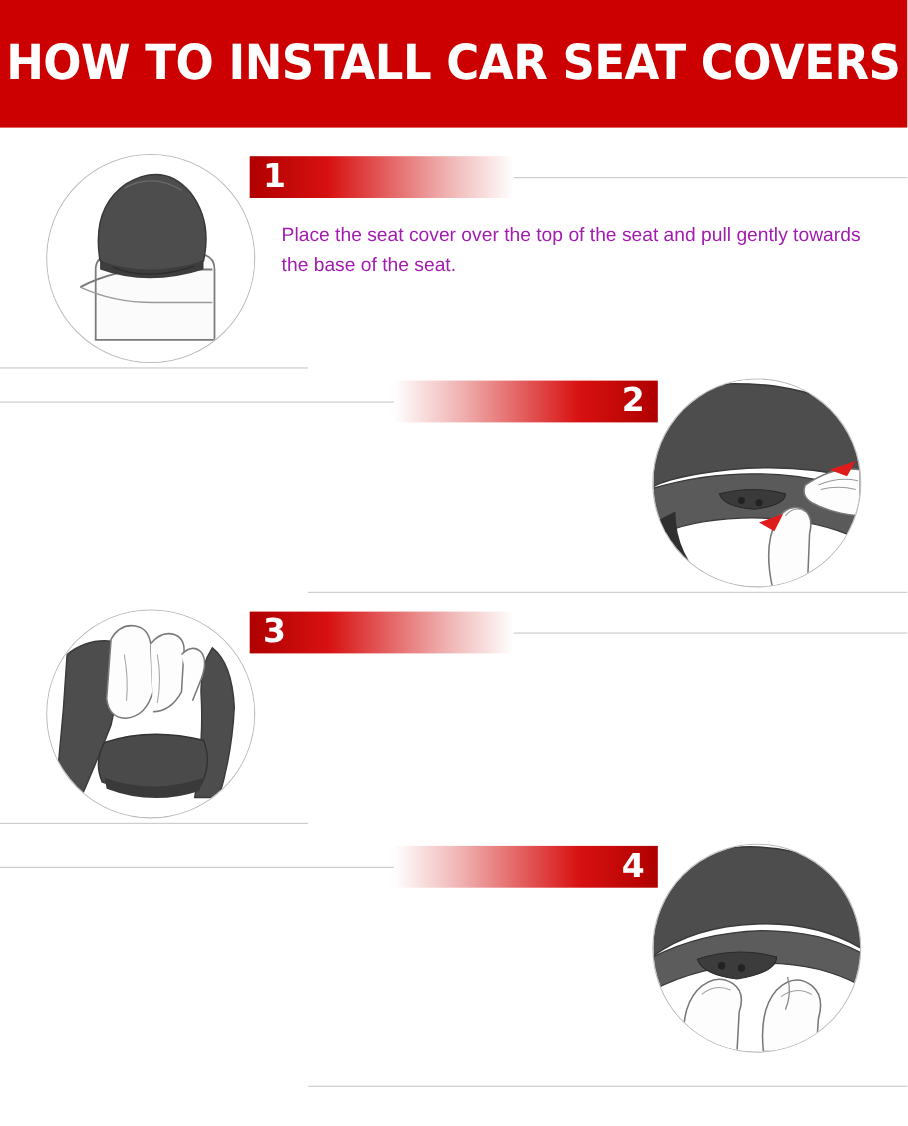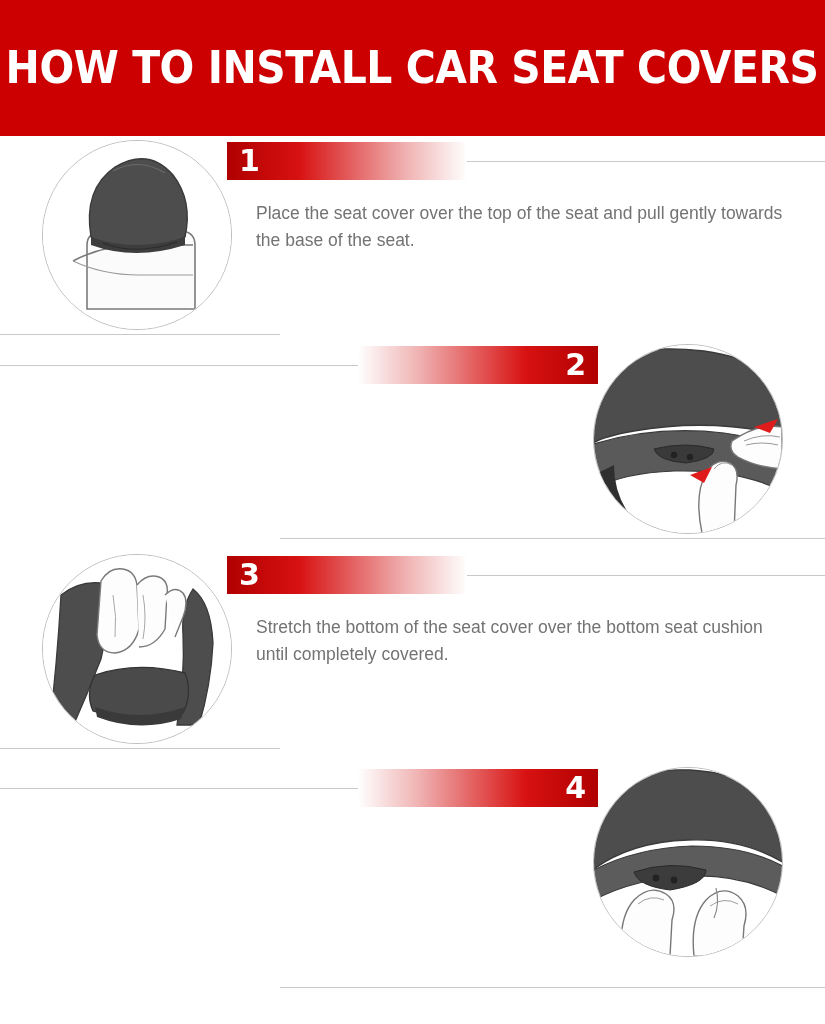--- a/index.html
+++ b/index.html
@@ -13,21 +13,21 @@
     font-family: "Liberation Sans", sans-serif;
     overflow: hidden;
     position: relative;
   }
 
   
   .header {
     position: absolute;
     top: 0; left: 0;
     width: 825px;
-    height: 136px;
+    height: 116px;
     background: #cc0000;
     display: flex;
     align-items: center;
     justify-content: center;
   }
   .header-title {
     color: #ffffff;
     font-family: "DejaVu Sans", sans-serif;
     font-weight: bold;
     font-size: 44px;
@@ -104,21 +104,21 @@
   }
   .rule-right-of-bar { left: 467px; right: 0; }
   .rule-left-of-bar  { left: 0; right: 467px; }
 
   
   .step-text {
     position: absolute;
     font-family: "Liberation Sans", sans-serif;
     font-size: 17.5px;
     line-height: 1.55;
-    color: #737373;
+    color: #a21caf;
   }
   .text-right-col { left: 256px; right: 40px; top: 66px; }
   .text-left-col  { left: 18px;  right: 256px; top: 66px; }
 
   
   .divider {
     position: absolute;
     height: 1px;
     background: #c9c9c9;
     left: 0;
@@ -198,21 +198,20 @@
         <path d="M94 30 Q104 18 116 22 Q126 26 124 40 L122 74 Q112 92 96 92" fill="#fdfdfd" stroke="#7a7a7a" stroke-width="1.4"></path>
         <path d="M122 40 Q132 30 140 38 Q146 46 140 62 L132 82" fill="#fdfdfd" stroke="#7a7a7a" stroke-width="1.4"></path>
         <path d="M70 40 Q74 62 72 82" fill="none" stroke="#a8a8a8" stroke-width="1"></path>
         <path d="M100 40 Q104 62 100 84" fill="none" stroke="#a8a8a8" stroke-width="1"></path>
       </svg>
     </div>
     <div class="numbar numbar-left">
       <span class="num">3</span>
     </div>
     <div class="rule rule-right-of-bar"></div>
-    <div class="step-text text-right-col">Stretch the bottom of the seat cover over the bottom seat cushion until completely covered.</div>
     <div class="divider div-1"></div>
   </div>
 
   <div class="step step-4">
     <div class="circle circle-right">
       <svg class="illus" viewBox="0 0 188 188">
         <rect x="0" y="0" width="188" height="188" fill="#ffffff"></rect>
         <path d="M-4 28 Q30 0 96 2 Q160 6 192 40 L192 96 Q150 70 94 72 Q34 74 -4 104 Z" fill="#4d4d4d" stroke="#3a3a3a" stroke-width="1.4"></path>
         <path d="M-4 104 Q40 80 98 78 Q154 78 192 100 L192 130 Q150 106 96 108 Q40 110 -4 134 Z" fill="#5c5c5c" stroke="#3a3a3a" stroke-width="1.2"></path>
         <path d="M40 104 Q76 92 112 102 Q112 116 76 122 Q44 118 40 104 Z" fill="#3c3c3c" stroke="#2a2a2a" stroke-width="1"></path>

